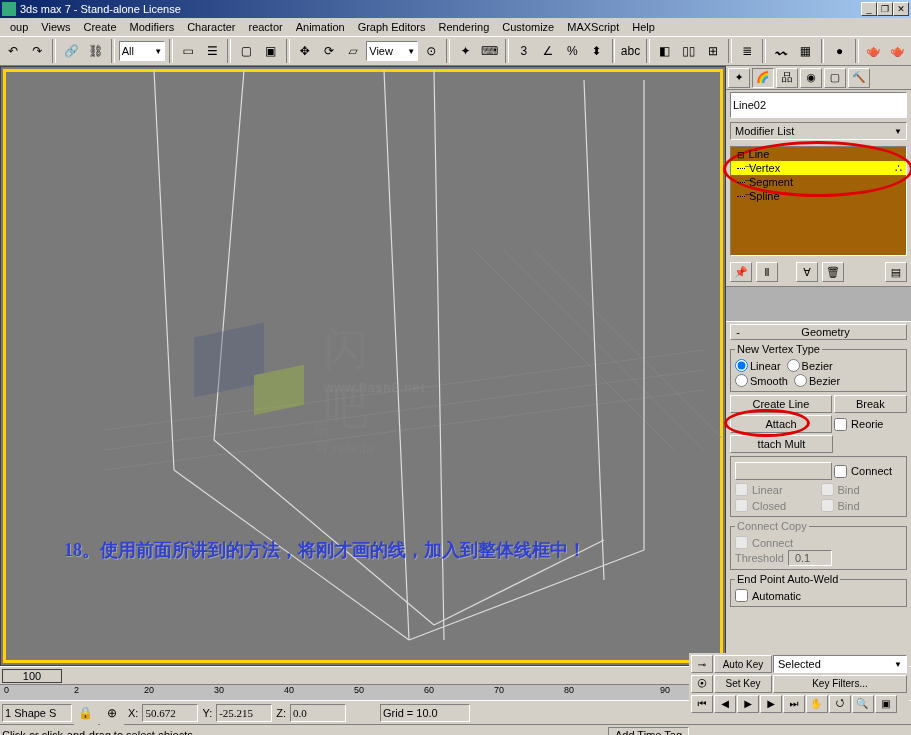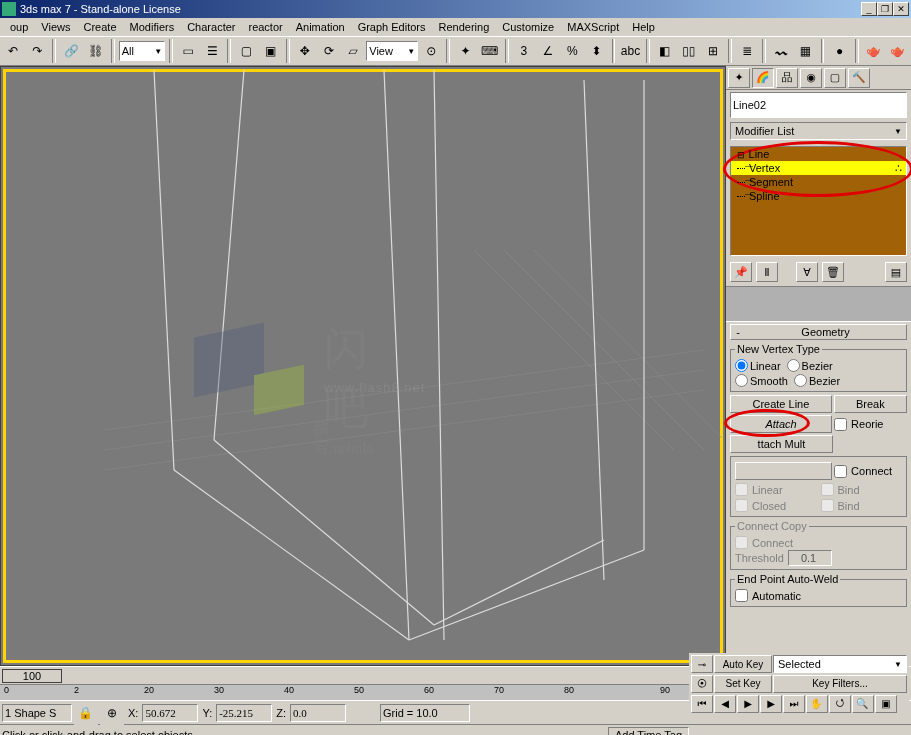--- a/index.html
+++ b/index.html
@@ -72,29 +72,29 @@
 
 fieldset { border:1px solid #808080; margin:3px 0; padding:3px 4px; }
 fieldset legend { padding:0 2px; }
 .radio-row { display:flex; gap:6px; padding:1px 0; }
 .radio-row label { display:flex; align-items:center; gap:2px; }
 .radio-row input { margin:0; }
 
 .btn-row { display:flex; gap:2px; margin:2px 0; }
 .btn { flex:1; height:18px; border:1px solid #fff; border-right-color:#808080; border-bottom-color:#808080; background:#d4d0c8; display:flex; align-items:center; justify-content:center; }
 .btn.wide { flex:1.4; }
-.attach-wrap { position:relative;font-style:italic; }
+.attach-wrap { position:relative; }
 .attach-wrap .ellipse2 { position:absolute; top:-6px; left:-6px; width:86px; height:28px; border:3px solid #e00000; border-radius:50%; pointer-events:none; }
 
 .chk-row { display:flex; gap:4px; padding:1px 0; align-items:center; }
 .chk-row input { margin:0; }
 .chk-grid { display:grid; grid-template-columns:1fr 1fr; gap:1px 4px; }
 
 .spin { display:flex; align-items:center; gap:4px; }
-.spin input { width:44px; height:16px; border:1px solid #808080; border-right-color:#fff; border-bottom-color:#fff; background:#d4d0c8; padding:0 12px; }
+.spin input { width:44px; height:16px; border:1px solid #808080; border-right-color:#fff; border-bottom-color:#fff; background:#d4d0c8; padding:0 6px; }
 .disabled { color:#808080; }
 
 
 .timeline { height:18px; background:#d4d0c8; display:flex; align-items:center; border-top:1px solid #fff; }
 .time-slider { width:60px; height:14px; border:1px solid #404040; background:#d4d0c8; margin-left:2px; display:flex; align-items:center; justify-content:center; font-size:10px; }
 .ruler { height:16px; background:#c0c0c0; border-top:1px solid #808080; position:relative; margin-right:185px; }
 .ruler .tick { position:absolute; top:0; font-size:9px; }
 
 .status { height:24px; display:flex; align-items:center; gap:2px; padding:0 2px; border-top:1px solid #fff; }
 .status .field { height:18px; border:1px solid #808080; border-right-color:#fff; border-bottom-color:#fff; padding:0 2px; display:flex; align-items:center; background:#d4d0c8; }
@@ -218,20 +218,21 @@
         <line x1="210" y1="370" x2="430" y2="555"></line>
         <line x1="430" y1="555" x2="600" y2="470"></line>
       </svg>
       <div class="watermark">
         <div class="cube1"></div>
           <div class="cube2"></div>
         <div class="txt">闪吧</div>
         <div class="sub">www.flash8.net</div>
         <div class="auth">撰写:nebula</div>
       </div>
+      <div class="overlay-text">18。使用前面所讲到的方法，将刚才画的线，加入到整体线框中！</div>
     </div>
   </div>
 
   <div class="sidepanel">
     <div class="cmd-row">
       <div class="cmd raised">✦</div>
       <div class="cmd">🌈</div>
       <div class="cmd raised">品</div>
       <div class="cmd raised">◉</div>
       <div class="cmd raised">▢</div>

